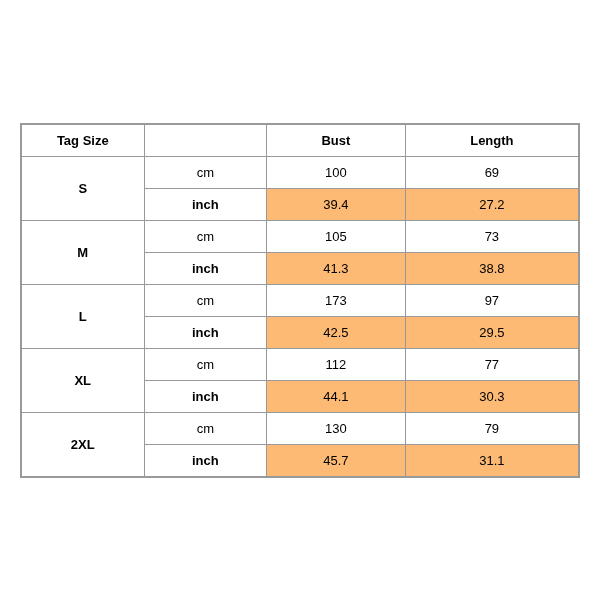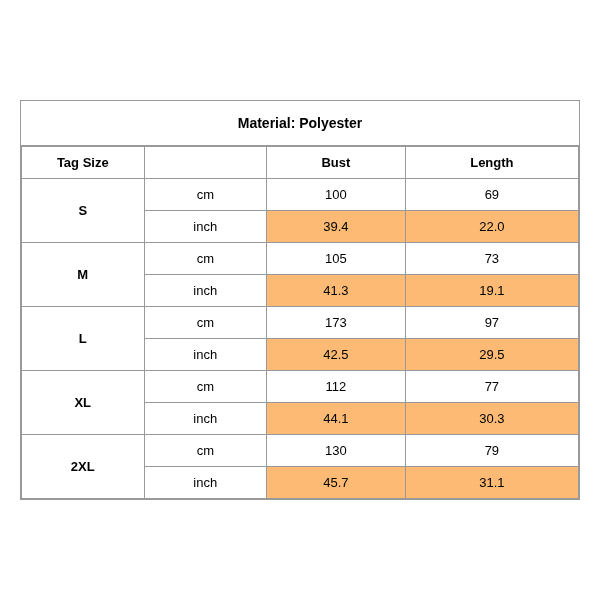--- a/index.html
+++ b/index.html
@@ -53,71 +53,70 @@
       vertical-align: middle;
       width: 22%;
     }
 
     .unit-cell {
       width: 22%;
       margin-left: 32px;
     }
 
     .unit-cell.inch {
-      font-weight: normal;
+      font-weight: bold;
     }
 
     .shaded {
       background-color: #fdba74;
     }
 
     .header-row th {
       font-weight: bold;
     }
 
     .tag-size-header {
       font-weight: bold;
     }
   </style>
 </head>
 <body>
 
 <div class="container">
-  <div class="title-row">Material: Polyester</div>
   <table>
     <thead>
       <tr class="header-row">
         <th class="tag-size-header">Tag Size</th>
         <th></th>
         <th>Bust</th>
         <th>Length</th>
       </tr>
     </thead>
     <tbody id="table-body">
     <tr>
           <td class="tag-size-cell" rowspan="2">S</td>
           <td class="unit-cell">cm</td>
           <td>100</td>
           <td>69</td>
         </tr>
         <tr>
           <td class="unit-cell inch">inch</td>
           <td class="shaded">39.4</td>
-          <td class="shaded">22.0</td>
+          <td class="shaded">27.2</td>
         </tr>
         <tr>
           <td class="tag-size-cell" rowspan="2">M</td>
           <td class="unit-cell">cm</td>
           <td>105</td>
           <td>73</td>
         </tr>
         <tr>
           <td class="unit-cell inch">inch</td>
           <td class="shaded">41.3</td>
-          <td class="shaded">19.1</td>
+          <td class="shaded">38.8</td>
         </tr>
         <tr>
           <td class="tag-size-cell" rowspan="2">L</td>
           <td class="unit-cell">cm</td>
           <td>173</td>
           <td>97</td>
         </tr>
         <tr>
           <td class="unit-cell inch">inch</td>
           <td class="shaded">42.5</td>

